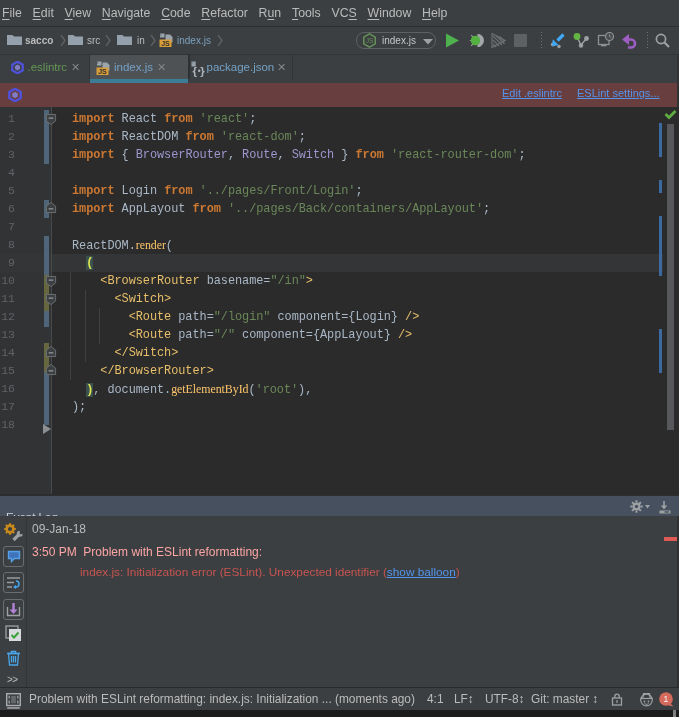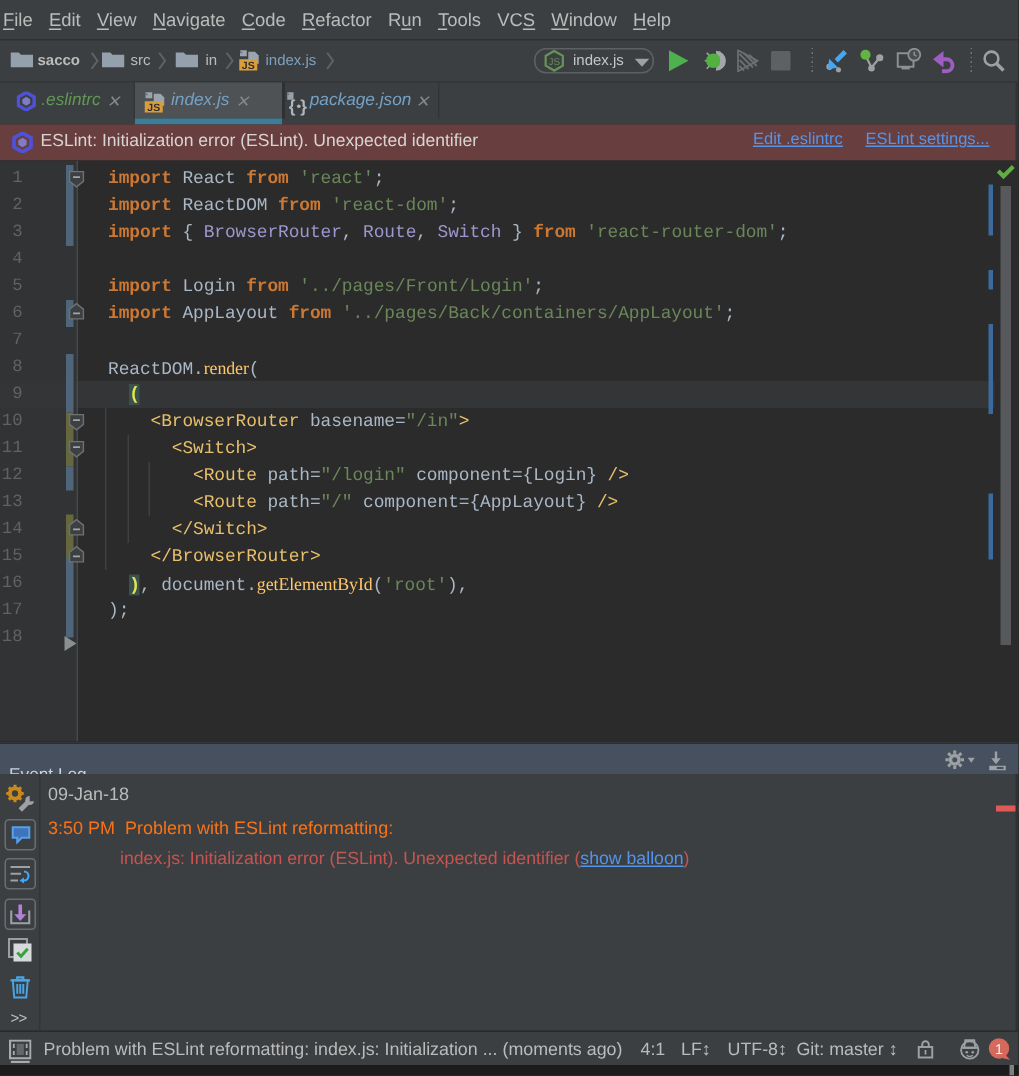--- a/index.html
+++ b/index.html
@@ -10,21 +10,21 @@
 #menubar { left:0; top:0; width:679px; height:27px; background:#3c3f41; border-bottom:1px solid #2c2e30; font-size:12.3px; line-height:26px; white-space:nowrap; padding-left:0px; }
 #menubar span.mi { display:inline-block; padding:0 5.4px; }
 #menubar span.mi:first-child { padding-left:2px; }
 .mn { text-decoration:underline; text-underline-offset:2px; }
 
 #navbar { left:0; top:27px; width:679px; height:28px; background:#3c3f41; border-bottom:1px solid #323537; }
 .crumb { position:absolute; top:0; height:27px; line-height:27px; font-size:10px; color:#bbbbbb; }
 .chev { position:absolute; top:8px; width:6px; height:11px; }
 
 #tabbar { left:0; top:55px; width:679px; height:28px; background:#3c3f41; }
-.tab { position:absolute; top:0; height:28px; font-size:11.5px;font-style:italic; }
+.tab { position:absolute; top:0; height:28px; font-size:11.5px; }
 .tabx { color:#848689; font-size:11px; }
 
 #banner { left:0; top:83px; width:679px; height:24px; background:#693e3e; }
 #banner .txt { position:absolute; left:27px; top:4px; font-size:11.7px; color:#d8d4d4; }
 #banner a { color:#5394ec; text-decoration:underline; font-size:11px; position:absolute; top:4px; }
 
 #editor { left:0; top:107px; width:679px; height:387px; background:#2b2b2b; overflow:hidden; }
 #gutter { position:absolute; left:0; top:0; width:51px; height:387px; background:#313335; }
 #foldline { position:absolute; left:51px; top:0; width:1px; height:387px; background:#464a4c; }
 .ln { position:absolute; width:15px; text-align:right; font-family:"Liberation Mono",monospace; font-size:11.5px; color:#606366; line-height:18px; }
@@ -182,21 +182,20 @@
       <text x="1.5" y="13.5" font-size="11.5" font-weight="bold" fill="#aeb6bd" font-family="Liberation Sans">{</text>
       <text x="9.2" y="13.5" font-size="11.5" font-weight="bold" fill="#aeb6bd" font-family="Liberation Sans">}</text>
       <circle cx="8.2" cy="9.8" r="1.2" fill="#aeb6bd"></circle>
     </svg>
   <div class="tab" style="left:206.5px;top:6px;color:#74a1c6;">package.json</div>
   <div class="tab tabx" style="left:277px;top:6px;">✕</div>
   <div class="abs" style="left:677px;top:0;width:2px;height:28px;background:#313335;"></div>
 </div>
 
 <div id="banner" class="abs">
-<div class="txt">ESLint: Initialization error (ESLint). Unexpected identifier</div>
 <svg class="abs" style="left:8px;top:4.5px;" width="14" height="14" viewBox="0 0 16 16">
       <polygon points="8,0.8 14.5,4.5 14.5,11.5 8,15.2 1.5,11.5 1.5,4.5" fill="none" stroke="#4f51d8" stroke-width="2.8"></polygon>
       <polygon points="8,4.4 11.2,6.3 11.2,9.7 8,11.6 4.8,9.7 4.8,6.3" fill="#7f7cc5"></polygon>
     </svg>
 <a style="left:502px;">Edit .eslintrc</a>
 <a style="left:577px;">ESLint settings...</a>
 <div class="abs" style="left:677px;top:0;width:2px;height:24px;background:#313335;"></div>
 </div>
 
 <div id="editor" class="abs">
@@ -364,21 +363,21 @@
   <path d="M2.5 4.5 h10 l-1 11.5 h-8 z" fill="none" stroke="#47a5e8" stroke-width="1.3"></path>
   <path d="M5.5 4 v-1.5 h4 v1.5" fill="none" stroke="#47a5e8" stroke-width="1.5"></path>
   <line x1="1" y1="4.5" x2="14" y2="4.5" stroke="#47a5e8" stroke-width="1.5"></line>
   <line x1="5.5" y1="7" x2="5.5" y2="13.5" stroke="#47a5e8" stroke-width="1.3"></line>
   <line x1="7.5" y1="7" x2="7.5" y2="13.5" stroke="#47a5e8" stroke-width="1.3"></line>
   <line x1="9.5" y1="7" x2="9.5" y2="13.5" stroke="#47a5e8" stroke-width="1.3"></line>
 </svg>
 <div class="abs" style="left:7px;top:158px;color:#c0bebc;font-size:10px;letter-spacing:-0.5px;">&gt;&gt;</div>
 
 <div class="abs" style="left:32px;top:6px;font-size:12px;color:#bbbbbb;">09-Jan-18</div>
-<div class="abs" style="left:32px;top:29px;font-size:12px;color:#f97316;">3:50 PM&nbsp;&nbsp;Problem with ESLint reformatting:</div>
+<div class="abs" style="left:32px;top:29px;font-size:12px;color:#fca5a5;">3:50 PM&nbsp;&nbsp;Problem with ESLint reformatting:</div>
 <div class="abs" style="left:80px;top:49px;font-size:11.8px;color:#c75450;">index.js: Initialization error (ESLint). Unexpected identifier (<span style="color:#5394ec;text-decoration:underline;">show balloon</span>)</div>
 <div class="abs" style="left:664px;top:21px;width:15px;height:3.5px;background:#df5a57;"></div>
 <div class="abs" style="left:677px;top:0;width:2px;height:171px;background:#2e3031;"></div>
 </div>
 
 <div id="statusbar" class="abs" style="left:0;top:687px;width:679px;height:23px;background:#3c3f41;border-top:1px solid #282a2b;font-size:11.9px;line-height:22px;">
 <svg class="abs" style="left:6px;top:5px;" width="15" height="16" viewBox="0 0 15 16">
 <rect x="0.7" y="0.7" width="13.6" height="11.8" fill="none" stroke="#a8acae" stroke-width="1.4"></rect>
 <g stroke="#a8acae" stroke-width="1.2">
         <line x1="3.2" y1="2.8" x2="3.2" y2="5.6"></line>

